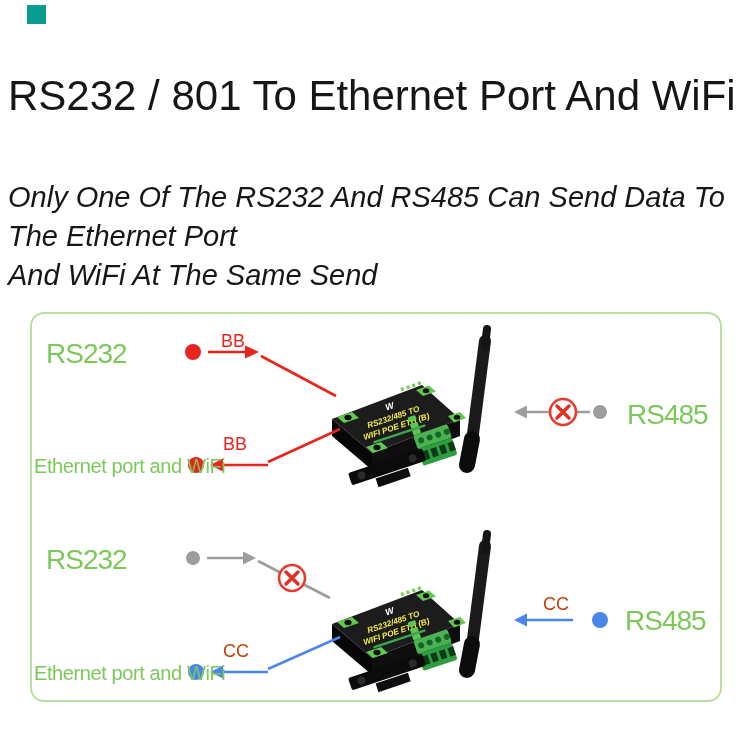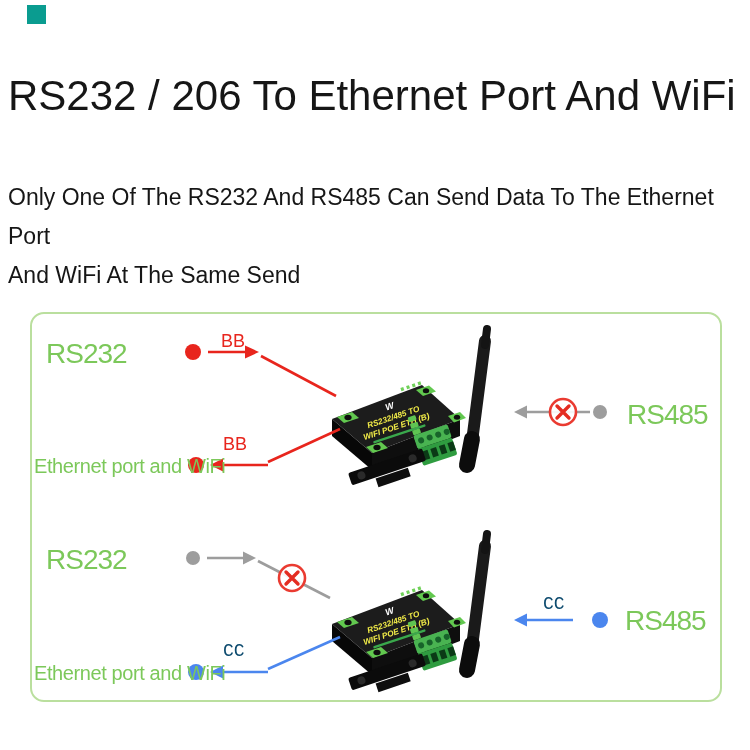--- a/index.html
+++ b/index.html
@@ -1,45 +1,45 @@
 <!DOCTYPE html>
 <html><head>
 <meta charset="utf-8">
 <style>
   html,body{margin:0;padding:0;background:#ffffff;}
   .page{position:relative;width:750px;height:750px;background:#ffffff;overflow:hidden;
         font-family:"Liberation Sans",sans-serif;color:#1a1a1a;}
   .brand-mark{position:absolute;left:27px;top:5px;width:19px;height:19px;background:#0a9c90;}
   .title{position:absolute;left:8px;top:72px;width:740px;font-size:42px;font-weight:400;
          letter-spacing:0;color:#161616;white-space:nowrap;}
-  .subtitle{position:absolute;left:8px;top:178px;width:740px;font-size:23px;line-height:39px;
-            color:#161616;}
+  .subtitle{position:absolute;left:8px;top:178px;width:740px;font-size:29px;line-height:39px;
+            color:#161616;font-style:italic;}
   .diagram-box{position:absolute;left:30px;top:312px;width:688px;height:386px;
                border:2px solid #badf9e;border-radius:14px;background:#ffffff;}
   .lbl{position:absolute;white-space:nowrap;}
   .green{color:#7cc85a;font-size:28px;letter-spacing:-1px;}
   .green-sm{color:#7cc85a;font-size:20px;letter-spacing:-0.4px;}
   .tag{font-size:18px;letter-spacing:0;}
   .tag.red{color:#e8251d;}
-  .tag.blue{color:#0c4a6e;font-family:Liberation Mono, monospace;}
+  .tag.blue{color:#c2410c;}
   .arrows{position:absolute;left:30px;top:312px;width:692px;height:390px;}
   .device{position:absolute;width:210px;height:200px;}
   .dev1{left:310px;top:315px;}
   .dev2{left:310px;top:520px;}
   .defs-holder{position:absolute;width:0;height:0;overflow:hidden;}
   svg text{font-family:"Liberation Sans",sans-serif;}
 </style>
 </head>
 <body>
 
 <div class="page">
 
   <div class="brand-mark"></div>
 
-  <h1 class="title" style="margin:0">RS232 / 206 To Ethernet Port And WiFi</h1>
+  <h1 class="title" style="margin:0">RS232 / 801 To Ethernet Port And WiFi</h1>
 
   <div class="subtitle">
     <div>Only One Of The RS232 And RS485 Can Send Data To The Ethernet Port</div>
     <div>And WiFi At The Same Send</div>
   </div>
 
   <div class="diagram-box"></div>
 
   <svg class="defs-holder" aria-hidden="true">
     <defs>

